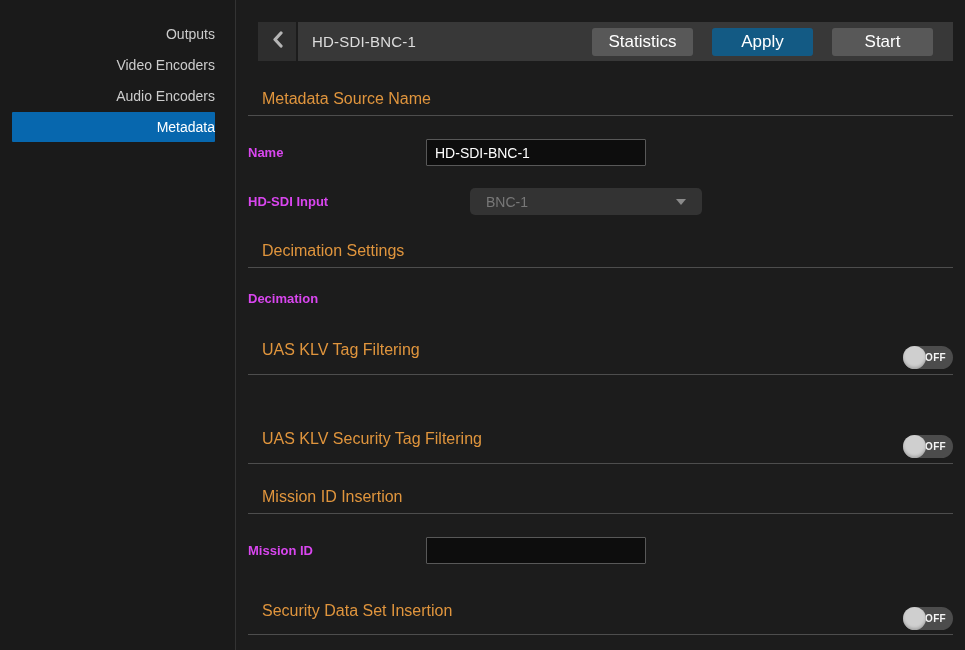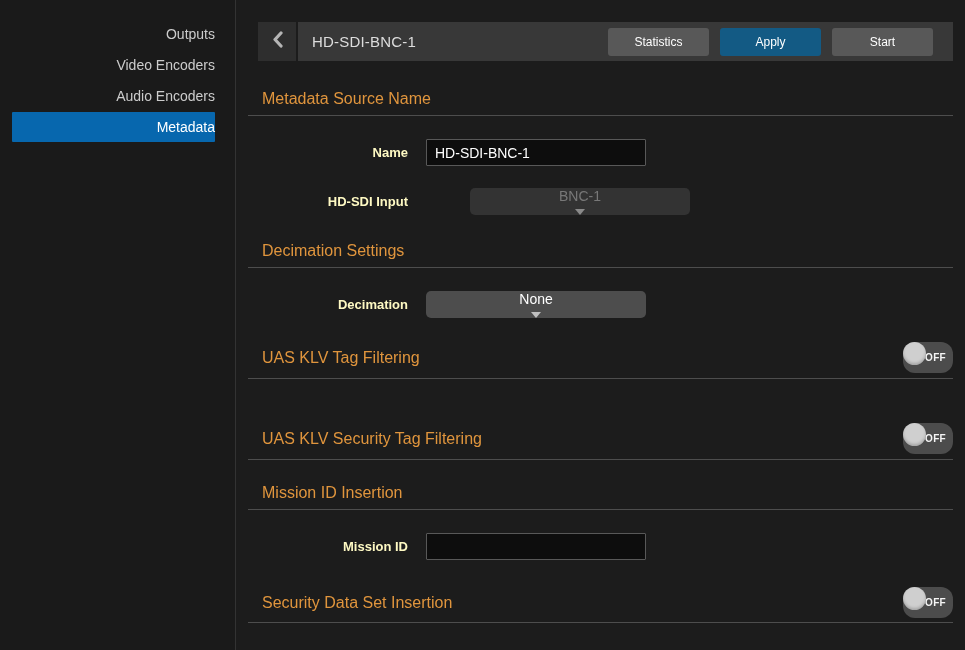--- a/index.html
+++ b/index.html
@@ -27,67 +27,67 @@
   .back-btn{
     width:38px;background:#2e2e2e;margin-right:2px;flex:none;
     display:flex;align-items:center;justify-content:center;cursor:pointer;
   }
   .titlebar{
     flex:1;background:#383838;display:flex;align-items:center;
     padding:0 20px 0 14px;
   }
   .page-title{color:#dddddd;font-size:15px;flex:1;letter-spacing:.2px;}
   .hbtn{
-    height:28px;width:101px;margin-left:11px;flex:none;
-    background:#585858;color:#ffffff;font-size:12px;
+    height:28px;width:101px;margin-left:19px;flex:none;
+    background:#585858;color:#ffffff;font-size:17px;
     border:none;border-radius:3px;cursor:pointer;
     font-family:"Liberation Sans", sans-serif;
   }
   .hbtn.primary{background:var(--apply-blue,#135a84);}
   
   .content{position:absolute;left:11px;right:12px;top:61px;}
   .sec-head{
     display:flex;align-items:center;justify-content:space-between;
     border-bottom:1px solid #4d4d4d;padding:0 0 7px 14px;
   }
   .sec-title{color:var(--accent,#e0953d);font-size:16px;}
   .mt1{margin-top:29px;}  
   .mt2{margin-top:27px;}  
   .mt3{margin-top:24px;padding-bottom:5px;}  
   .mt4{margin-top:44px;padding-bottom:5px;}  
   .mt5{margin-top:24px;}  
   .mt6{margin-top:27px;padding-bottom:4px;}  
   .form-row{display:flex;align-items:center;margin-top:23px;}
   .form-row.gap2{margin-top:22px;gap:44px;}
   .form-label{
-    width:160px;flex:none;text-align:right;color:#fef9c3;
+    width:160px;flex:none;color:#d946ef;
     font-size:13px;font-weight:bold;margin-right:18px;white-space:nowrap;
   }
   .text-input{
     width:202px;height:25px;background:#0d0d0d;border:1px solid #585858;
     color:#ffffff;font-size:14px;padding:0 8px;outline:none;
     font-family:"Liberation Sans", sans-serif;border-radius:1px;
   }
   .dropdown{
-    width:200px;height:27px;border-radius:5px;padding:0 10px;
+    width:200px;height:27px;border-radius:5px;padding:0 16px;
     display:flex;align-items:center;justify-content:space-between;
-    font-size:14px;cursor:pointer;flex-direction:column;
+    font-size:14px;cursor:pointer;
   }
   .dropdown.enabled{background:#4d4d4d;color:#ffffff;}
   .dropdown.disabled{background:#333333;color:#787878;cursor:default;}
   .caret{
     width:0;height:0;border-left:5px solid transparent;
     border-right:5px solid transparent;border-top:6px solid #c0c0c0;
   }
   .dropdown.disabled .caret{border-top-color:#8a8a8a;}
   
   .toggle{
-    width:50px;height:31px;flex:none;border-radius:12px;background:#4c4c4c;
+    width:50px;height:23px;flex:none;border-radius:12px;background:#4c4c4c;
     position:relative;display:flex;align-items:center;justify-content:flex-end;
-    padding-right:7px;box-sizing:border-box;cursor:pointer;
+    padding-right:7px;box-sizing:border-box;cursor:pointer;margin-top:16px;
   }
   .toggle .knob{
     position:absolute;left:0;top:0;width:23px;height:23px;border-radius:50%;
     background:#cfcfcf;box-shadow:inset 0 -2px 3px rgba(0,0,0,.2);
   }
   .toggle .t-label{color:#f5f5f5;font-size:10px;font-weight:bold;letter-spacing:.3px;}
 </style>
 </head>
 <body>
 
@@ -131,24 +131,20 @@
         <span>BNC-1</span>
         <span class="caret"></span>
       </div>
     </div>
 
     <div class="sec-head mt2">
       <span class="sec-title">Decimation Settings</span>
     </div>
     <div class="form-row">
       <span class="form-label">Decimation</span>
-      <div class="dropdown enabled">
-        <span>None</span>
-        <span class="caret"></span>
-      </div>
     </div>
 
     <div class="sec-head mt3">
       <span class="sec-title">UAS KLV Tag Filtering</span>
       <div class="toggle">
         <span class="knob"></span>
         <span class="t-label">OFF</span>
       </div>
     </div>
 

